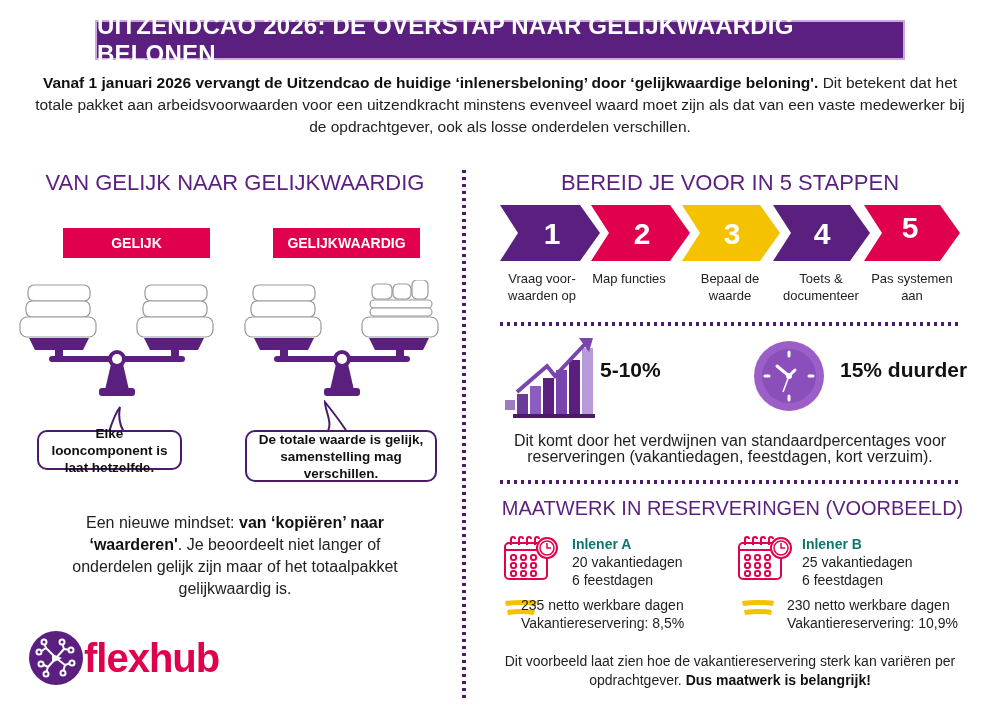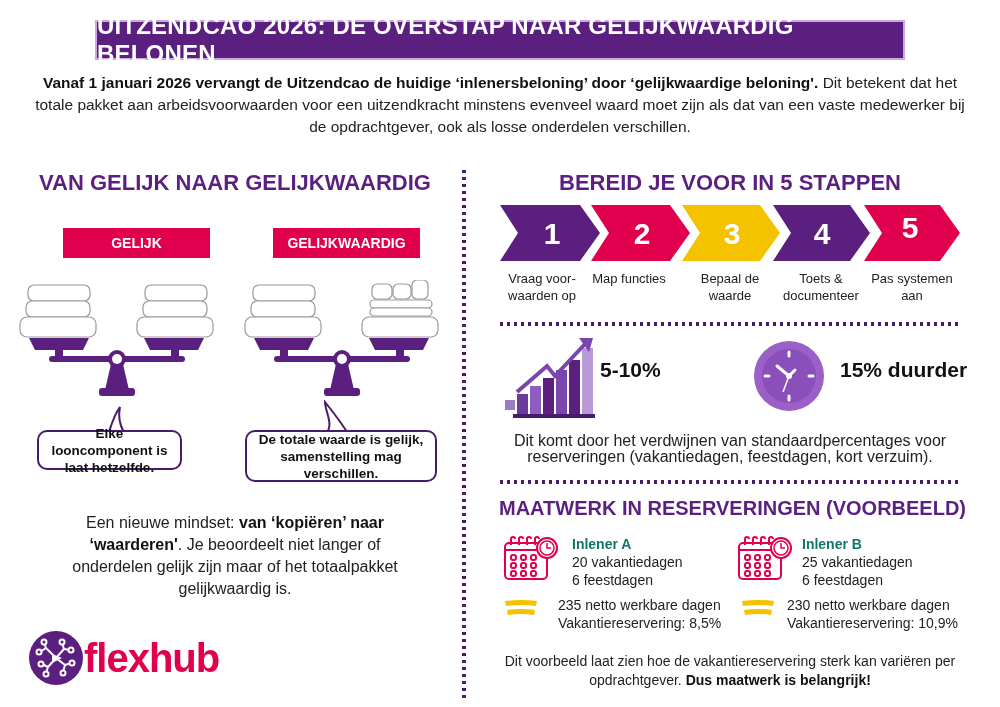--- a/index.html
+++ b/index.html
@@ -24,21 +24,21 @@
     background-image: linear-gradient(#4a1a6b 50%, transparent 50%);
     background-size: 4px 7px;
   }
   .hdivider {
     position: absolute; height: 4px;
     background-image: linear-gradient(90deg, #4a1a6b 50%, transparent 50%);
     background-size: 7px 4px;
   }
 
   .section-title {
-    position: absolute; color: #5b1f7f; font-weight: bold; font-size: 22px; text-align: center;
+    position: absolute; color: #5b1f7f; font-weight: normal; font-size: 22px; text-align: center;
   }
 
   .tag {
     position: absolute; height: 30px; background: #e0004d; color: #fff;
     font-weight: bold; font-size: 14px; display: flex; align-items: center; justify-content: center;
   }
 
   .scale { position: absolute; }
 
   .bubble {
@@ -275,21 +275,21 @@
 </svg>
 <div class="inlener" style="left:572px; top:535px;">
   <div class="name">Inlener A</div>
   <div>20 vakantiedagen</div>
   <div>6 feestdagen</div>
 </div>
 <svg style="position:absolute; left:503px; top:598px;" width="36" height="20" viewBox="0 0 36 20">
   <path d="M2 3 Q18 1 34 3 L33 8 Q18 6 3 8 Z" fill="#f5c200"></path>
   <path d="M4 12 Q18 10 32 12 L31 17 Q18 15 5 17 Z" fill="#f5c200"></path>
 </svg>
-<div class="reserve" style="left:558px; top:596px;">
+<div class="reserve" style="left:521px; top:596px;">
   <div>235 netto werkbare dagen</div>
   <div>Vakantiereservering: 8,5%</div>
 </div>
 
 <svg style="position:absolute; left:737px; top:535px;" width="56" height="46" viewBox="0 0 56 46">
   <g fill="none" stroke="#e0004d" stroke-width="2">
     <rect x="2" y="8" width="42" height="36" rx="4"></rect>
     <line x1="2" y1="15" x2="44" y2="15"></line>
     <path d="M8 10 V4 a2 2 0 0 1 4 0"></path>
       <path d="M16 10 V4 a2 2 0 0 1 4 0"></path>

